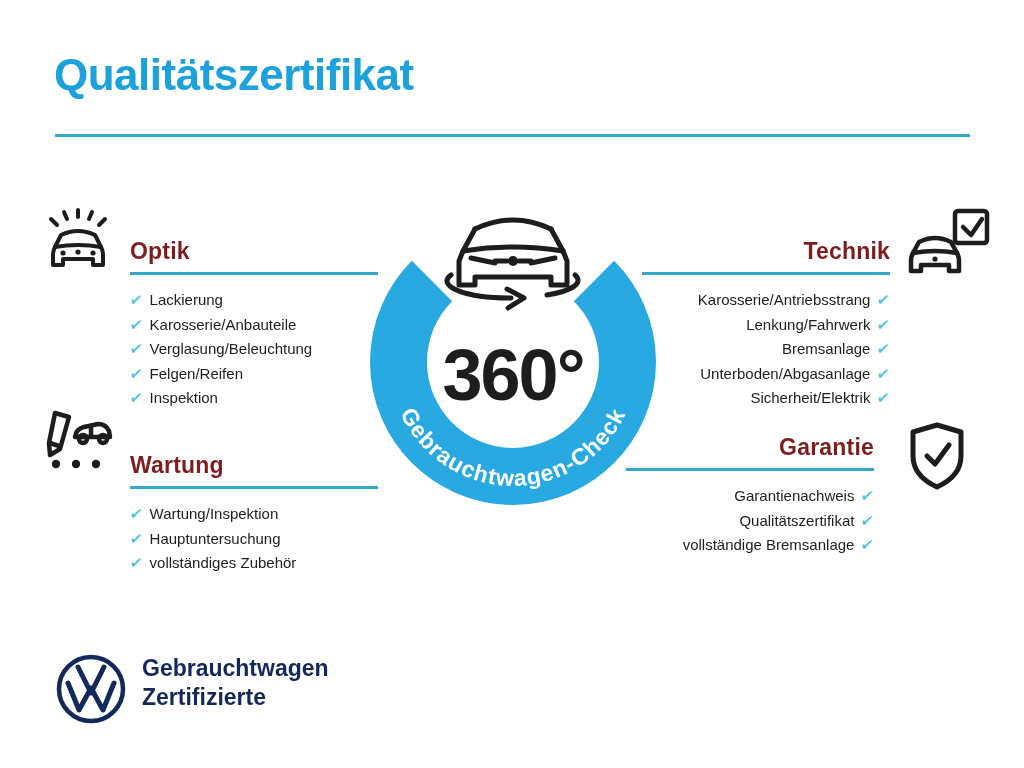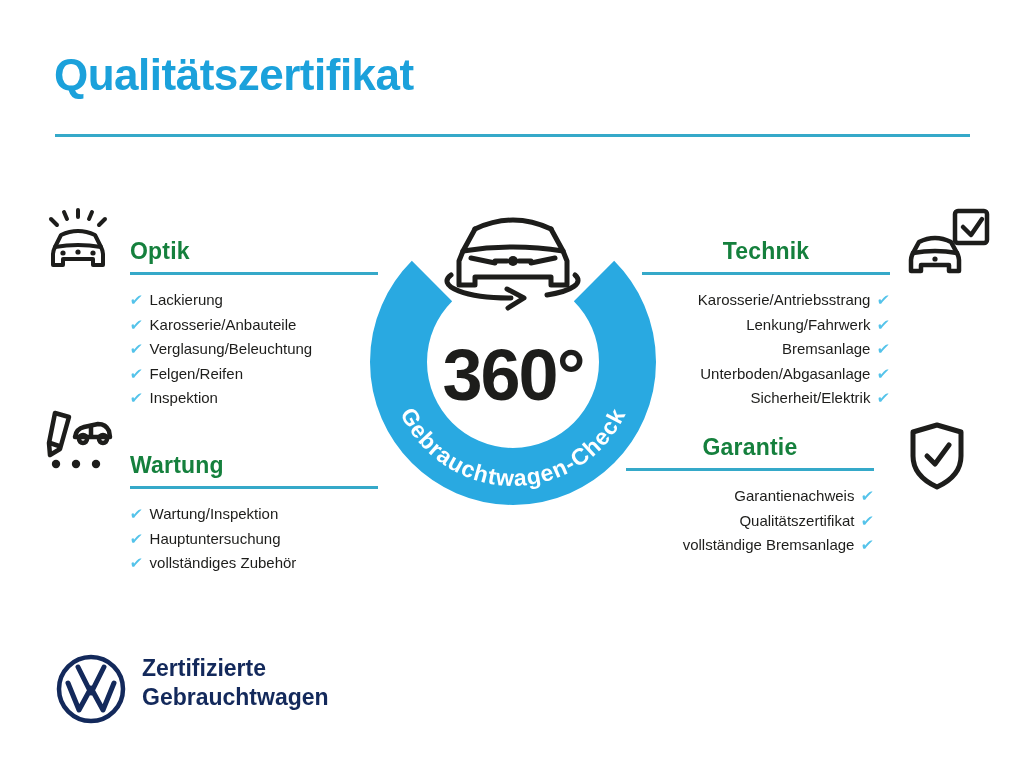--- a/index.html
+++ b/index.html
@@ -11,27 +11,27 @@
 
   
   #page-title{
     left:54px;top:50px;font-size:44px;font-weight:700;color:#1ba1db;letter-spacing:-0.5px;
   }
   #title-rule{left:55px;top:134px;width:915px;height:3px;background:#35a9c9;}
 
   
   .section{position:absolute;width:260px;}
   .section h2{
-    margin:0;font-size:23px;font-weight:700;color:#15803d;letter-spacing:0.2px;
+    margin:0;font-size:23px;font-weight:700;color:#7f1d1d;letter-spacing:0.2px;
   }
   .sec-rule{height:3px;background:#35a9c9;margin-top:7px;}
   .check-list{list-style:none;margin:13px 0 0 0;padding:0;font-size:15px;line-height:24.5px;}
   .check-list li{white-space:nowrap;}
   .left .check-list li{text-align:left;}
-  .right h2{text-align:center;}
+  .right h2{text-align:right;}
   .right .check-list li{text-align:right;}
   .chk{
     color:#54c3ea;font-family:"DejaVu Sans",sans-serif;font-size:15px;font-weight:700;
     display:inline-block;transform:skewX(-8deg);
   }
   .left .chk{margin-right:7px;}
   .right .chk{margin-left:7px;}
 
   #sec-optik{left:130px;top:238px;width:248px;}
   #sec-wartung{left:130px;top:452px;width:248px;}
@@ -189,17 +189,17 @@
   <div id="footer-brand" class="abs">
     <span class="icon">
       <svg width="74" height="74" viewBox="0 0 74 74" fill="none" stroke="#13295b" stroke-linecap="round" stroke-linejoin="round">
         <circle cx="37" cy="37" r="32" stroke-width="4.5"></circle>
         <path d="M24 15 L37 41 L50 15" stroke-width="5"></path>
         <path d="M14 31 L25 58 L37 36 L49 58 L60 31" stroke-width="5"></path>
       </svg>
     </span>
   </div>
   <div id="brand-text" class="abs">
+    <div>Gebrauchtwagen</div>
     <div>Zertifizierte</div>
-    <div>Gebrauchtwagen</div>
   </div>
 
 </div>
 
 </body></html>

